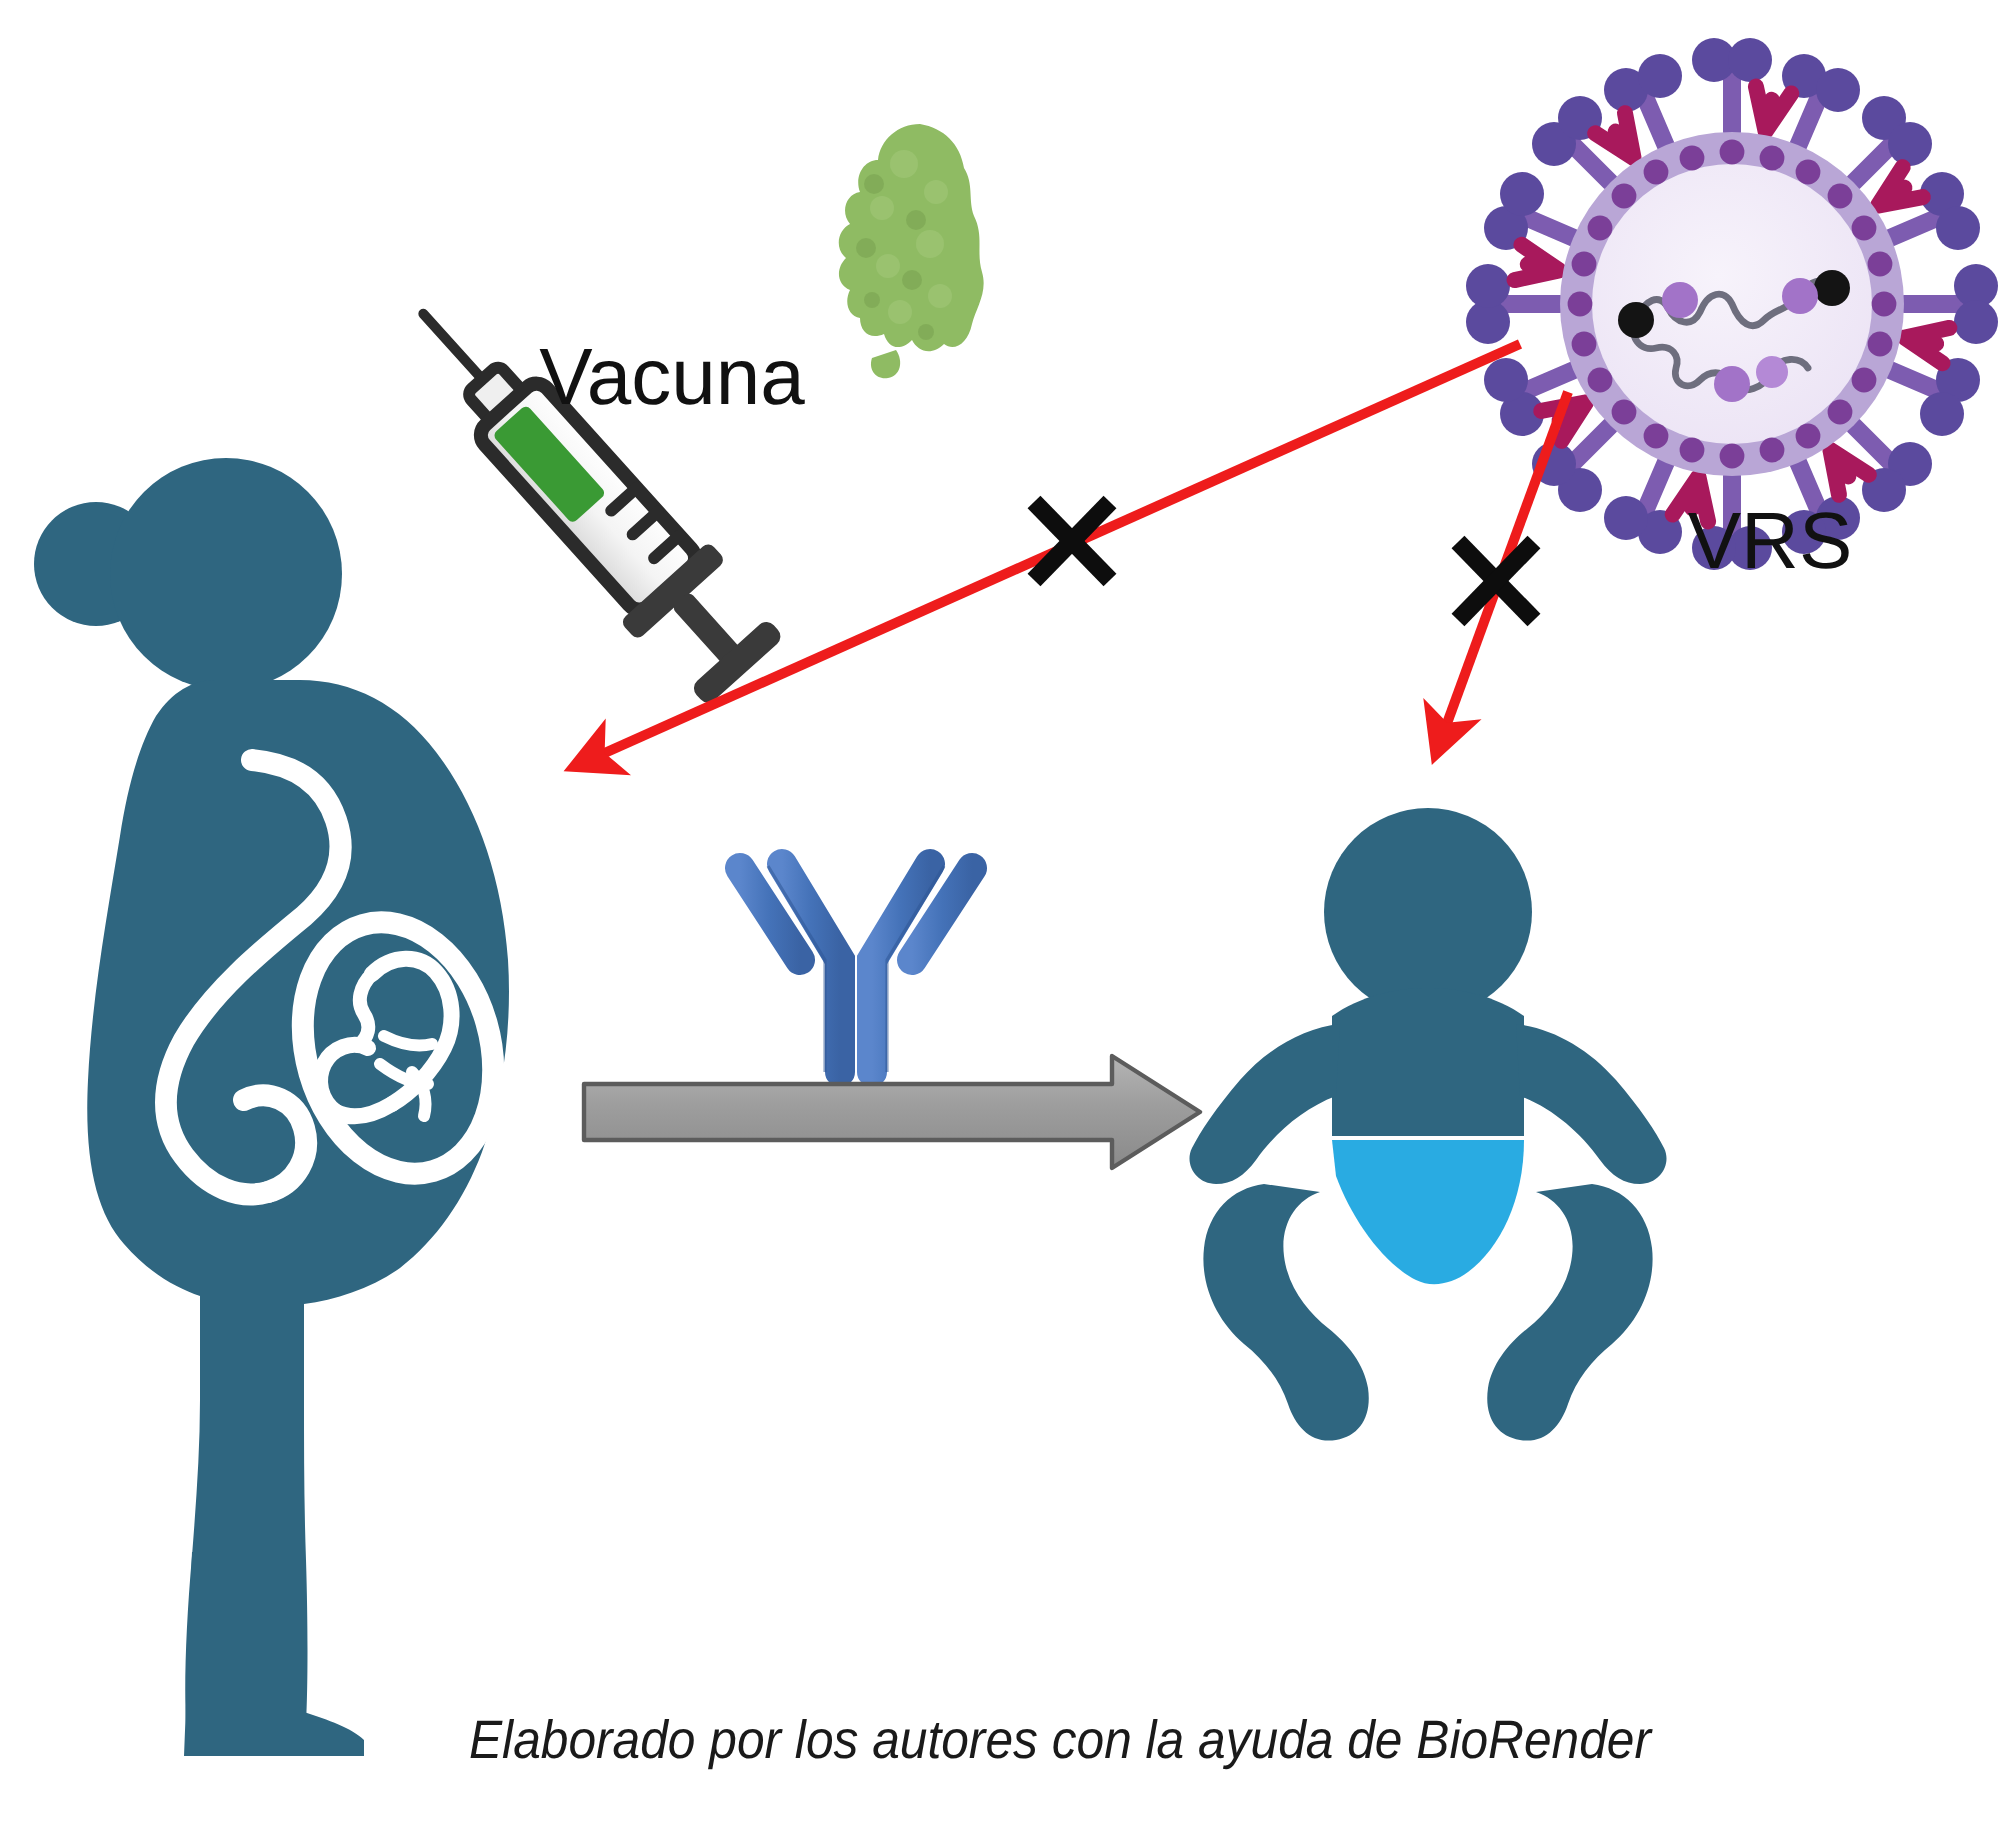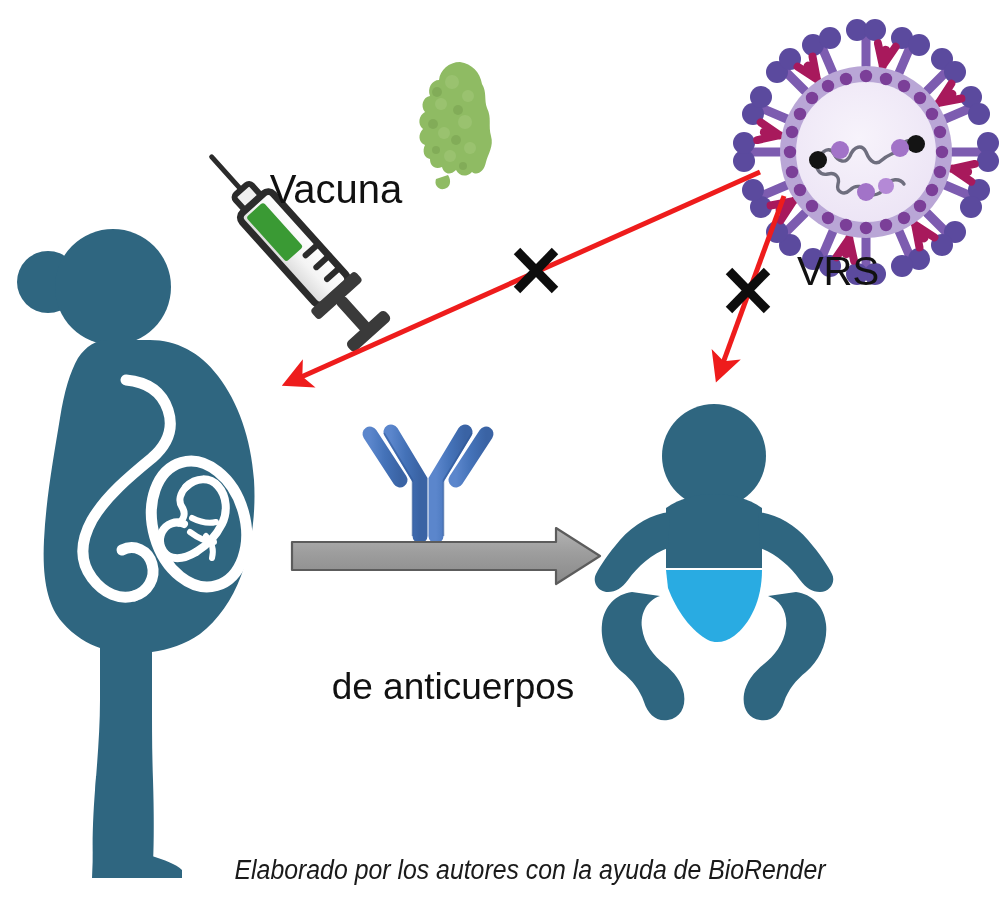--- a/index.html
+++ b/index.html
@@ -32,21 +32,21 @@
     line-height: 1.18;
   }
   #label-vacuna {
     left: 186px;
     top: 72px;
     width: 300px;
     text-align: center;
     font-size: 40px;
   }
   #label-vrs {
-    left: 743px;
+    left: 790px;
     top: 248px;
     width: 190px;
     text-align: center;
     font-size: 40px;
   }
   #label-transfer {
     left: 268px;
     top: 578px;
     width: 370px;
     text-align: center;
@@ -423,20 +423,19 @@
     </g>
   </svg>
 
   <div class="txt" id="label-vacuna">
     <div>Vacuna</div>
   </div>
 
   <div class="txt" id="label-vrs">VRS</div>
 
   <div class="txt" id="label-transfer">
-    <div>de anticuerpos</div>
     
     
   </div>
 
   <div class="txt" id="caption">Elaborado por los autores con la ayuda de BioRender</div>
 
 </div>
 
 </body></html>

